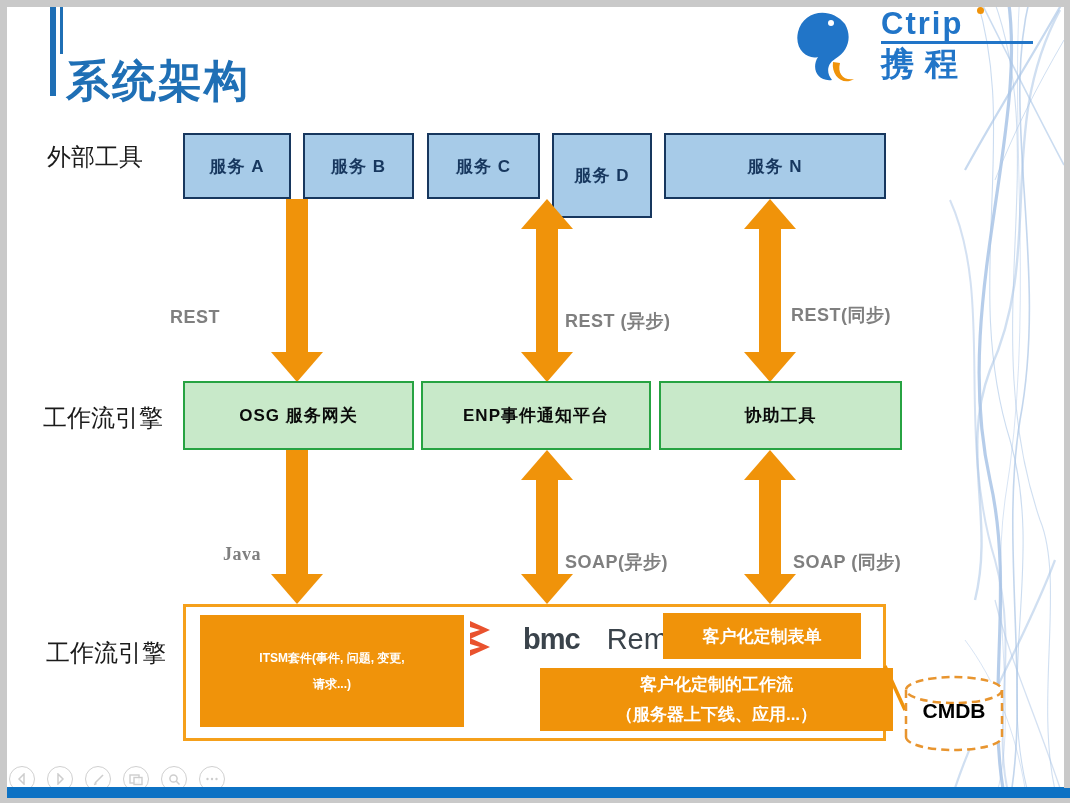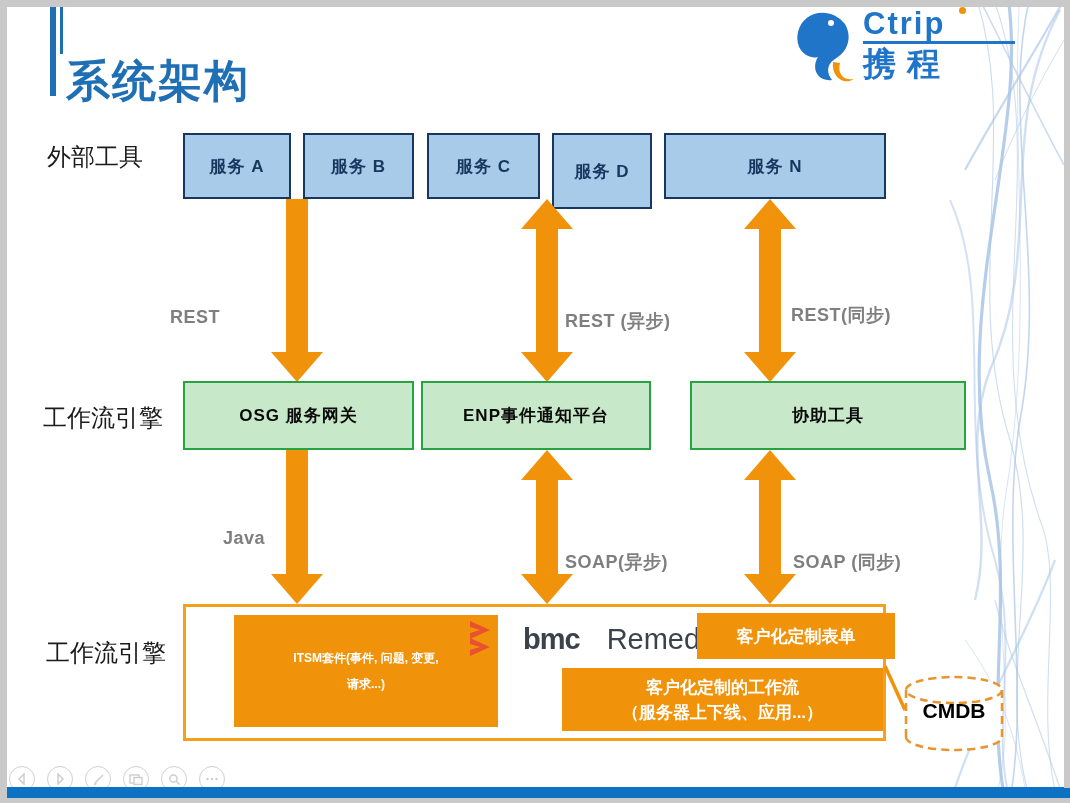--- a/index.html
+++ b/index.html
@@ -9,38 +9,38 @@
     font-family:"Liberation Sans","DejaVu Sans",sans-serif;
   }
   .abs{position:absolute;}
   #slide{left:7px;top:7px;width:1057px;height:781px;background:#ffffff;z-index:0;}
   #deco{left:935px;top:0;width:129px;height:788px;z-index:1;pointer-events:none;}
   .content{z-index:2;}
   
   .tbar{background:#1F6FB5;}
   #page-title{left:66px;top:52px;font-size:44px;font-weight:bold;color:#1F6FB5;letter-spacing:2px;}
   
-  #logo{left:793px;top:8px;display:flex;align-items:flex-start;gap:6px;justify-content:center;}
+  #logo{left:793px;top:8px;display:flex;align-items:flex-start;gap:24px;justify-content:center;}
   .logo-text{display:flex;flex-direction:column;align-items:flex-start;line-height:1;}
   .logo-en{font-size:31px;font-weight:bold;color:#2175C8;letter-spacing:2px;position:relative;}
   .logo-en .idot{position:absolute;left:96px;top:-1px;width:7px;height:7px;border-radius:50%;background:#F0930A;}
   .logo-underline{width:152px;height:3px;background:#2175C8;margin:2px 0 3px 0;}
   .logo-cn{font-size:33px;font-weight:bold;color:#2175C8;letter-spacing:11px;white-space:nowrap;}
   
   .row-label{font-size:24px;color:#1b1b1b;white-space:nowrap;}
   
   .svc-box{background:#A7CBE8;border:2px solid #17375E;color:#17375E;font-weight:bold;
     font-size:17px;display:flex;align-items:center;justify-content:center;letter-spacing:1px;box-sizing:border-box;}
   .gw-box{background:#C8E9C9;border:2px solid #27A342;color:#0a0a0a;font-weight:bold;
     font-size:17px;display:flex;align-items:center;justify-content:center;letter-spacing:1px;box-sizing:border-box;}
   .arrow-label{color:#7F7F7F;font-weight:bold;font-size:18px;white-space:nowrap;letter-spacing:.5px;margin-top:36px;}
   
   #wf-outer{left:183px;top:604px;width:703px;height:137px;background:#fff;border:3px solid #F5A01B;box-sizing:border-box;}
   .orange-box{background:#F0930A;color:#fff;font-weight:bold;display:flex;align-items:center;justify-content:center;
-    text-align:center;white-space:pre-line;box-sizing:border-box;margin-left:34px;}
+    text-align:center;white-space:pre-line;box-sizing:border-box;}
   #bmc-row{left:468px;top:616px;height:46px;display:flex;align-items:center;gap:25px;}
   .bmc-bold{font-size:29px;font-weight:bold;color:#3A434B;letter-spacing:-1px;}
   .bmc-reg{font-size:29px;font-weight:400;color:#3A434B;margin-left:2px;}
   #cmdb-label{left:903px;top:699px;width:102px;text-align:center;font-size:21px;font-weight:bold;color:#000;z-index:3;}
   
   .tb-btn{width:26px;height:26px;border-radius:50%;border:1.5px solid #8f8f8f;background:rgba(255,255,255,.6);
     display:flex;align-items:center;justify-content:center;opacity:.42;box-sizing:border-box;cursor:pointer;}
   
   #bottom-bar{left:0;top:787px;width:1070px;height:11px;background:#0D72C4;z-index:4;}
   .frame{background:#c9c9c9;z-index:5;}
@@ -88,21 +88,21 @@
   </div>
 </div>
 
 <div class="abs content row-label" style="left:47px;top:141px;">外部工具</div>
 <div class="abs content row-label" style="left:43px;top:402px;">工作流引擎</div>
 <div class="abs content row-label" style="left:46px;top:637px;">工作流引擎</div>
 
 <div class="abs content svc-box" style="left:183px;top:133px;width:108px;height:66px;">服务 A</div>
 <div class="abs content svc-box" style="left:303px;top:133px;width:111px;height:66px;">服务 B</div>
 <div class="abs content svc-box" style="left:427px;top:133px;width:113px;height:66px;">服务 C</div>
-<div class="abs content svc-box" style="left:552px;top:133px;width:100px;height:76px;">服务 D</div>
+<div class="abs content svc-box" style="left:552px;top:133px;width:100px;height:85px;">服务 D</div>
 <div class="abs content svc-box" style="left:664px;top:133px;width:222px;height:66px;">服务 N</div>
 
 <svg class="abs content" style="left:269px;top:199px;" width="56" height="183">
   <rect x="17" y="0" width="22" height="156" fill="#F0930A"></rect>
   <polygon points="2,153 54,153 28,183" fill="#F0930A"></polygon>
 </svg>
 <svg class="abs content" style="left:519px;top:199px;" width="56" height="183">
   <polygon points="28,0 2,30 54,30" fill="#F0930A"></polygon>
   <rect x="17" y="28" width="22" height="127" fill="#F0930A"></rect>
   <polygon points="2,153 54,153 28,183" fill="#F0930A"></polygon>
@@ -111,53 +111,53 @@
   <polygon points="28,0 2,30 54,30" fill="#F0930A"></polygon>
   <rect x="17" y="28" width="22" height="127" fill="#F0930A"></rect>
   <polygon points="2,153 54,153 28,183" fill="#F0930A"></polygon>
 </svg>
 <div class="abs content arrow-label" style="left:170px;top:271px;">REST</div>
 <div class="abs content arrow-label" style="left:565px;top:273px;">REST (异步)</div>
 <div class="abs content arrow-label" style="left:791px;top:267px;">REST(同步)</div>
 
 <div class="abs content gw-box" style="left:183px;top:381px;width:231px;height:69px;">OSG 服务网关</div>
 <div class="abs content gw-box" style="left:421px;top:381px;width:230px;height:69px;">ENP事件通知平台</div>
-<div class="abs content gw-box" style="left:690px;top:381px;width:276px;height:69px;">协助工具</div>
+<div class="abs content gw-box" style="left:659px;top:381px;width:243px;height:69px;">协助工具</div>
 
 <svg class="abs content" style="left:269px;top:450px;" width="56" height="154">
   <rect x="17" y="0" width="22" height="127" fill="#F0930A"></rect>
   <polygon points="2,124 54,124 28,154" fill="#F0930A"></polygon>
 </svg>
 <svg class="abs content" style="left:519px;top:450px;" width="56" height="154">
   <polygon points="28,0 2,30 54,30" fill="#F0930A"></polygon>
   <rect x="17" y="28" width="22" height="99" fill="#F0930A"></rect>
   <polygon points="2,124 54,124 28,154" fill="#F0930A"></polygon>
 </svg>
 <svg class="abs content" style="left:742px;top:450px;" width="56" height="154">
   <polygon points="28,0 2,30 54,30" fill="#F0930A"></polygon>
   <rect x="17" y="28" width="22" height="99" fill="#F0930A"></rect>
   <polygon points="2,124 54,124 28,154" fill="#F0930A"></polygon>
 </svg>
-<div class="abs content arrow-label" style="left:223px;top:492px;">Java</div>
+<div class="abs content arrow-label" style="left:223px;top:508px;font-family:Liberation Serif, serif;">Java</div>
 <div class="abs content arrow-label" style="left:565px;top:514px;">SOAP(异步)</div>
 <div class="abs content arrow-label" style="left:793px;top:514px;">SOAP (同步)</div>
 
 <div id="wf-outer" class="abs content"></div>
 <div class="abs content orange-box" style="left:200px;top:615px;width:264px;height:112px;font-size:12px;line-height:26px;z-index:3;">ITSM套件(事件, 问题, 变更,
 请求...)</div>
 <div id="bmc-row" class="abs content" style="z-index:3;">
   <svg width="30" height="38" viewBox="0 0 30 38">
     <path d="M2,1 L22,10 L2,19 L2,13 L12,10 L2,7 Z" fill="#E9522E"></path>
     <path d="M2,18 L22,27 L2,36 L2,30 L12,27 L2,24 Z" fill="#E9522E"></path>
   </svg>
   <span class="bmc-bold">bmc</span>
   <span class="bmc-reg">Remedy</span>
 </div>
 <div class="abs content orange-box" style="left:663px;top:613px;width:198px;height:46px;font-size:17px;z-index:3;">客户化定制表单</div>
-<div class="abs content orange-box" style="left:528px;top:668px;width:321px;height:63px;font-size:17px;line-height:25px;z-index:3;">客户化定制的工作流
+<div class="abs content orange-box" style="left:540px;top:668px;width:353px;height:63px;font-size:17px;line-height:30px;z-index:3;">客户化定制的工作流
 （服务器上下线、应用...）</div>
 
 <svg class="abs content" style="left:882px;top:662px;" width="26" height="52">
   <line x1="3" y1="4" x2="23" y2="48" stroke="#F0930A" stroke-width="3.5"></line>
 </svg>
 
 <svg class="abs content" style="left:903px;top:675px;z-index:2;" width="102" height="80" viewBox="0 0 102 80">
   <path d="M3 15 V62 a48 13 0 0 0 96 0 V15" fill="#ffffff" stroke="none"></path>
   <ellipse cx="51" cy="15" rx="48" ry="13" fill="#ffffff" stroke="#E8952F" stroke-width="2.5" stroke-dasharray="8 5"></ellipse>
   <path d="M3 15 V62" fill="none" stroke="#E8952F" stroke-width="2.5" stroke-dasharray="8 5"></path>

